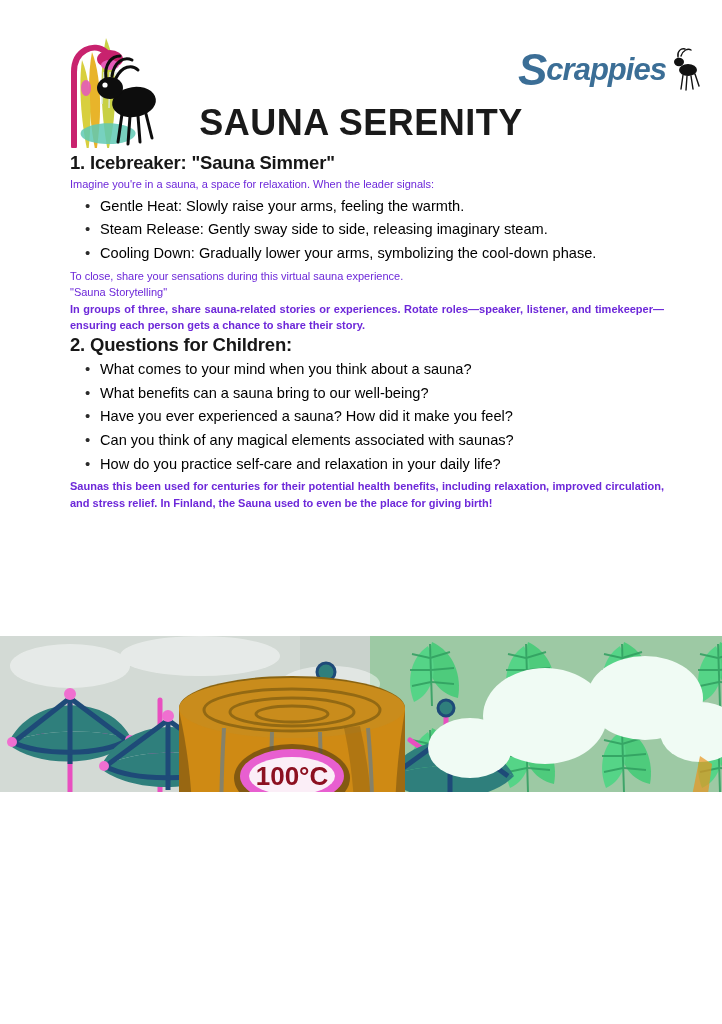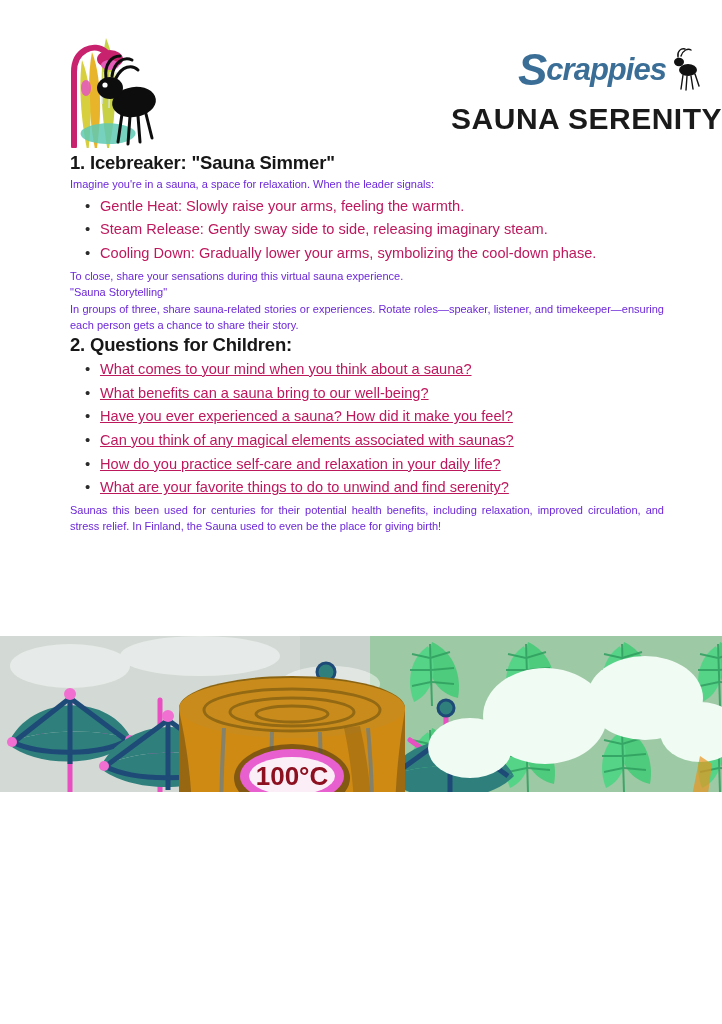--- a/index.html
+++ b/index.html
@@ -54,22 +54,22 @@
     font-size: 44px;
     line-height: 1;
     vertical-align: -5px;
   }
 
   .doc-title {
     position: absolute;
     left: 0;
     right: 0;
     top: 102px;
-    text-align: right;
-    font-size: 30px;
+    text-align: center;
+    font-size: 36px;
     font-weight: bold;
     letter-spacing: 0.5px;
     color: #1a1a1a;
   }
 
   
   .content {
     position: absolute;
     left: 70px;
     right: 58px;
@@ -86,41 +86,42 @@
   .sec-3 { margin-top: 11px; }
 
   p.para {
     margin: 0;
     font-size: 11px;
     line-height: 1.51;
     color: #6d28d9;
   }
   p.justify {
     text-align: justify;
+    font-weight: bold;
   }
   ul.bullets {
     margin: 2px 0 2px 0;
     padding: 0 0 0 30px;
     list-style: none;
   }
   ul.bullets li {
     position: relative;
     font-size: 14.6px;
     line-height: 1.62;
-    color: #be185d;
+    color: #000000;
   }
   ul.bullets li:before {
     content: "\2022";
     position: absolute;
     left: -15px;
     top: -1px;
     font-size: 15px;
     color: #2b2b2b;
   }
-  .q-list li { line-height: 1.72; text-decoration: underline; }
+  .q-list li { line-height: 1.72; }
 
   
   .illustration {
     position: absolute;
     left: 0;
     top: 636px;
     width: 722px;
     height: 388px;
     overflow: hidden;
     background: #cdd2cc;
@@ -228,21 +229,20 @@
     <p class="para">"Sauna Storytelling"</p>
     <p class="para justify">In groups of three, share sauna-related stories or experiences. Rotate roles—speaker, listener, and timekeeper—ensuring each person gets a chance to share their story.</p>
 
     <h2 class="section-title sec-2">2. Questions for Children:</h2>
     <ul class="bullets q-list">
       <li>What comes to your mind when you think about a sauna?</li>
       <li>What benefits can a sauna bring to our well-being?</li>
       <li>Have you ever experienced a sauna? How did it make you feel?</li>
       <li>Can you think of any magical elements associated with saunas?</li>
       <li>How do you practice self-care and relaxation in your daily life?</li>
-      <li>What are your favorite things to do to unwind and find serenity?</li>
     </ul>
 
     <p class="para justify">Saunas this been used for centuries for their potential health benefits, including relaxation, improved circulation, and stress relief. In Finland, the Sauna used to even be the place for giving birth!</p>
   </div>
 
   <div class="illustration">
     <svg class="ill-svg" viewBox="0 0 722 388" preserveAspectRatio="none">
       <defs>
         <clipPath id="frame">
             <rect x="0" y="0" width="722" height="388"></rect>

